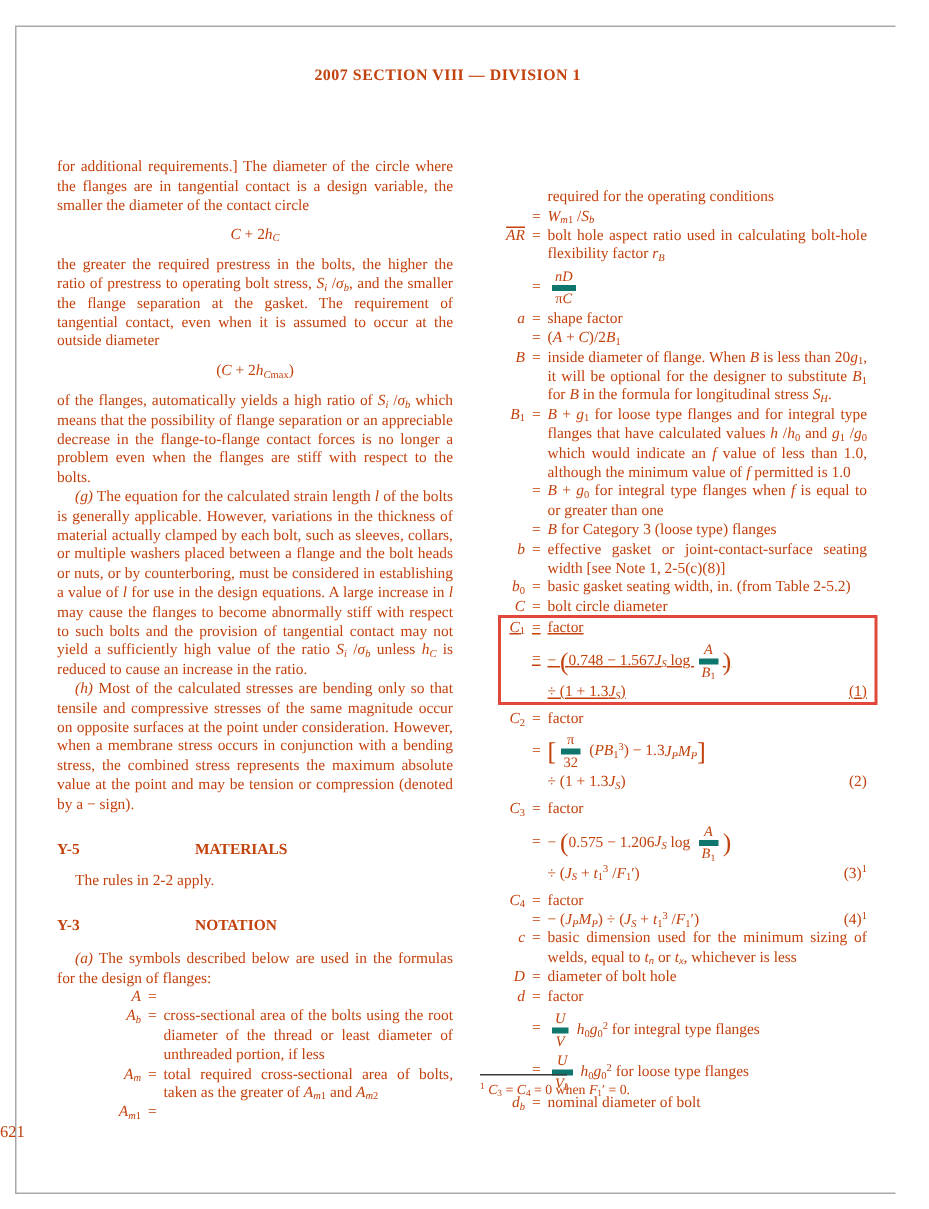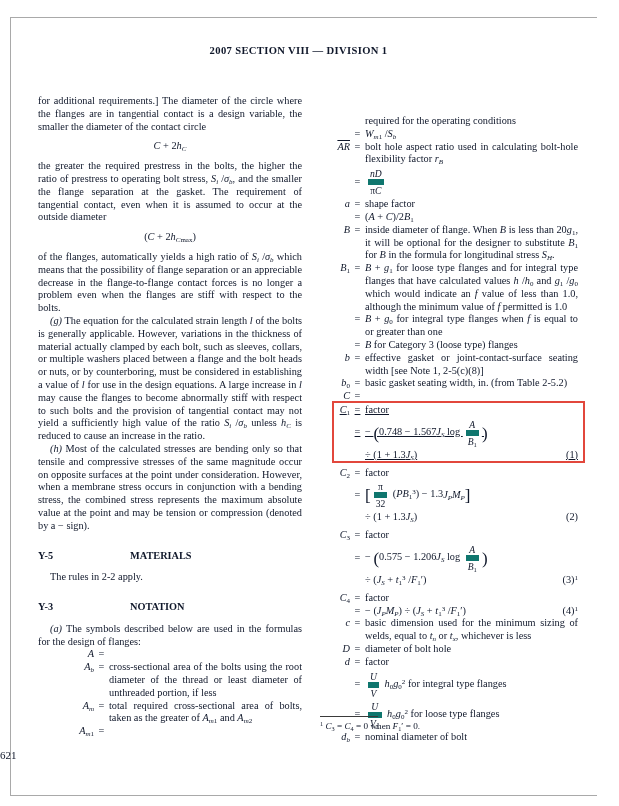--- a/index.html
+++ b/index.html
@@ -1,21 +1,21 @@
 <!DOCTYPE html>
 <html><head>
 <meta charset="utf-8">
 <style>
   html,body{margin:0;padding:0;background:#ffffff;}
   .canvas{position:relative;width:597px;height:806px;background:#fff;overflow:hidden;
-          font-family:"Liberation Serif", "DejaVu Serif", serif;color:#0f172a;}
+          font-family:"Liberation Serif", "DejaVu Serif", serif;color:#c2410c;}
   .frame{position:absolute;left:10px;top:17px;width:603px;height:777px;border:1px solid #a9a9a9;}
   .hdr{position:absolute;top:45px;left:0;right:0;text-align:center;font-weight:bold;
        font-size:10.6px;letter-spacing:.35px;}
-  .col{position:absolute;top:95px;font-size:10.3px;line-height:12.8px;}
+  .col{position:absolute;top:106px;font-size:10.3px;line-height:12.8px;}
   .col-left{left:38px;width:264px;}
   .col-right{left:320px;width:258px;margin-top:20px;}
   .para{margin:0;text-align:justify;}
   .ind{text-indent:12px;}
   .eqc{text-align:center;margin:7px 0 7px;}
   .heading{font-weight:bold;margin:17px 0 9px;}
   .secnum{display:inline-block;width:92px;}
   .nrow{display:flex;align-items:baseline;}
   .nrow.disp{align-items:center;margin:2px 0;}
   .nsym{flex:none;text-align:right;white-space:nowrap;}
@@ -23,21 +23,21 @@
   .col-right .nsym{width:30px;}
   .neq{flex:none;width:15px;text-align:center;}
   .ndef{flex:1;text-align:justify;}
   .nrow.disp .ndef{text-align:left;}
   .eqnum{flex:none;margin-left:8px;}
   .group{position:relative;margin:1px 0 4px;text-decoration:underline;}
   .hl-rect{position:absolute;left:12px;right:-7px;top:-3px;bottom:-1px;border:2px solid #e2473c;
            pointer-events:none;}
   .frac{display:inline-block;vertical-align:middle;text-align:center;margin:0 3px;}
   .frac > span{display:block;font-size:9.6px;line-height:11px;padding:0 2px;}
-  .frac > span:first-child{border-bottom:6px solid #0f766e;}
+  .frac > span:first-child{border-bottom:4px solid #0f766e;}
   .bp{font-size:165%;font-weight:400;vertical-align:middle;line-height:1;}
   sub,sup{font-size:68%;line-height:0;}
   sub{vertical-align:-0.28em;}
   sup{vertical-align:0.5em;}
   .ov{text-decoration:overline;}
   .fn{position:absolute;left:320px;top:716px;width:258px;font-size:9.2px;line-height:11px;}
   .fnrule{width:58px;border-top:1px solid #3a3a3a;margin-bottom:4px;}
   .pageno{position:absolute;left:0;right:0;top:749px;text-align:left;font-size:11px;}
 </style>
 </head>
@@ -134,20 +134,21 @@
         <span class="ndef">effective gasket or joint-contact-surface seating width [see Note 1, 2-5(c)(8)]</span>
       </div>
       <div class="nrow">
         <span class="nsym"><i>b</i><sub>0</sub></span>
         <span class="neq">=</span>
         <span class="ndef">basic gasket seating width, in. (from Table 2-5.2)</span>
       </div>
       <div class="nrow">
         <span class="nsym"><i>C</i></span>
         <span class="neq">=</span>
+        <span class="ndef">bolt circle diameter</span>
       </div>
       <div class="group">
         <div class="hl-rect" style="border-color: rgb(226, 71, 60);"></div>
         <div class="nrow">
           <span class="nsym"><i>C</i><sub>1</sub></span>
           <span class="neq">=</span>
           <span class="ndef">factor</span>
         </div>
         <div class="nrow disp">
           <span class="nsym"></span>

